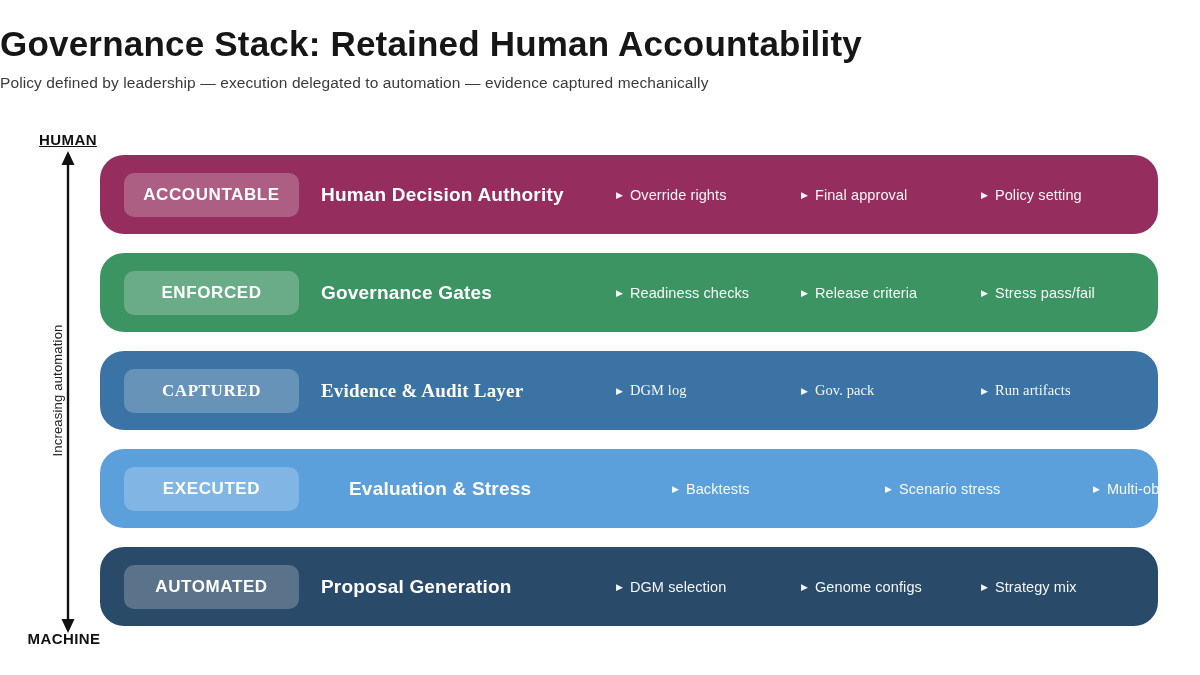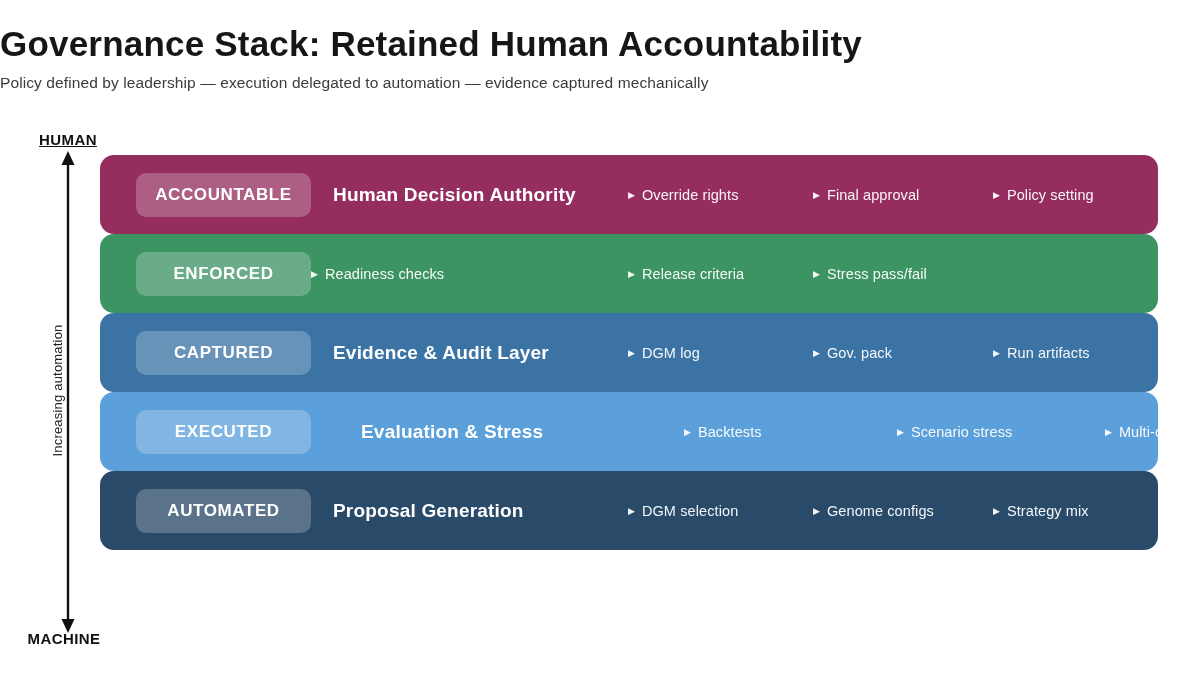--- a/index.html
+++ b/index.html
@@ -23,23 +23,23 @@
   .axis-label.human{left:68px;top:131px;text-decoration:underline;}
   .axis-label.machine{left:64px;top:630px;}
   .axis-arrow{position:absolute;left:58px;top:150px;}
   .axis-side{
     position:absolute;left:-32px;top:383px;width:178px;text-align:center;
     transform:rotate(-90deg);font-size:13px;color:#222;letter-spacing:.2px;white-space:nowrap;
   }
   
   .stack{position:absolute;left:100px;top:155px;width:1058px;}
   .layer{
-    width:100%;height:79px;border-radius:14px;
+    width:100%;height:79px;border-radius:24px;margin-bottom:19px;
     display:grid;grid-template-columns:175px 317px 185px 180px 183px;
-    align-items:center;padding-left:36px;box-sizing:border-box;color:#fff;
+    align-items:center;padding-left:24px;box-sizing:border-box;color:#fff;
   }
   .badge{
     width:175px;height:44px;border-radius:10px;background:rgba(255,255,255,.23);
     display:flex;align-items:center;justify-content:center;
   }
   .badge span{font-size:17px;font-weight:700;letter-spacing:.6px;color:#fff;}
   .layer-title{
     padding-left:22px;font-size:19px;font-weight:700;letter-spacing:.2px;color:#fff;
     white-space:nowrap;
   }
@@ -85,35 +85,36 @@
     <div class="bullet">
         <span class="tri">▶</span>
         <span class="lbl">Policy setting</span>
       </div>
   </div>
 
   <div class="layer" style="background: rgb(61, 148, 99);">
     <div class="badge">
         <span>ENFORCED</span>
       </div>
+    <div class="layer-title">Governance Gates</div>
     <div class="bullet">
         <span class="tri">▶</span>
         <span class="lbl">Readiness checks</span>
       </div>
     <div class="bullet">
         <span class="tri">▶</span>
         <span class="lbl">Release criteria</span>
       </div>
     <div class="bullet">
         <span class="tri">▶</span>
         <span class="lbl">Stress pass/fail</span>
       </div>
   </div>
 
-  <div class="layer" style="background: rgb(59, 115, 165);">
+  <div class="layer" style="background: rgb(59, 115, 165); font-family: Liberation Serif, serif;">
     <div class="badge">
         <span>CAPTURED</span>
       </div>
     <div class="layer-title">Evidence &amp; Audit Layer</div>
     <div class="bullet">
         <span class="tri">▶</span>
         <span class="lbl">DGM log</span>
       </div>
     <div class="bullet">
         <span class="tri">▶</span>

